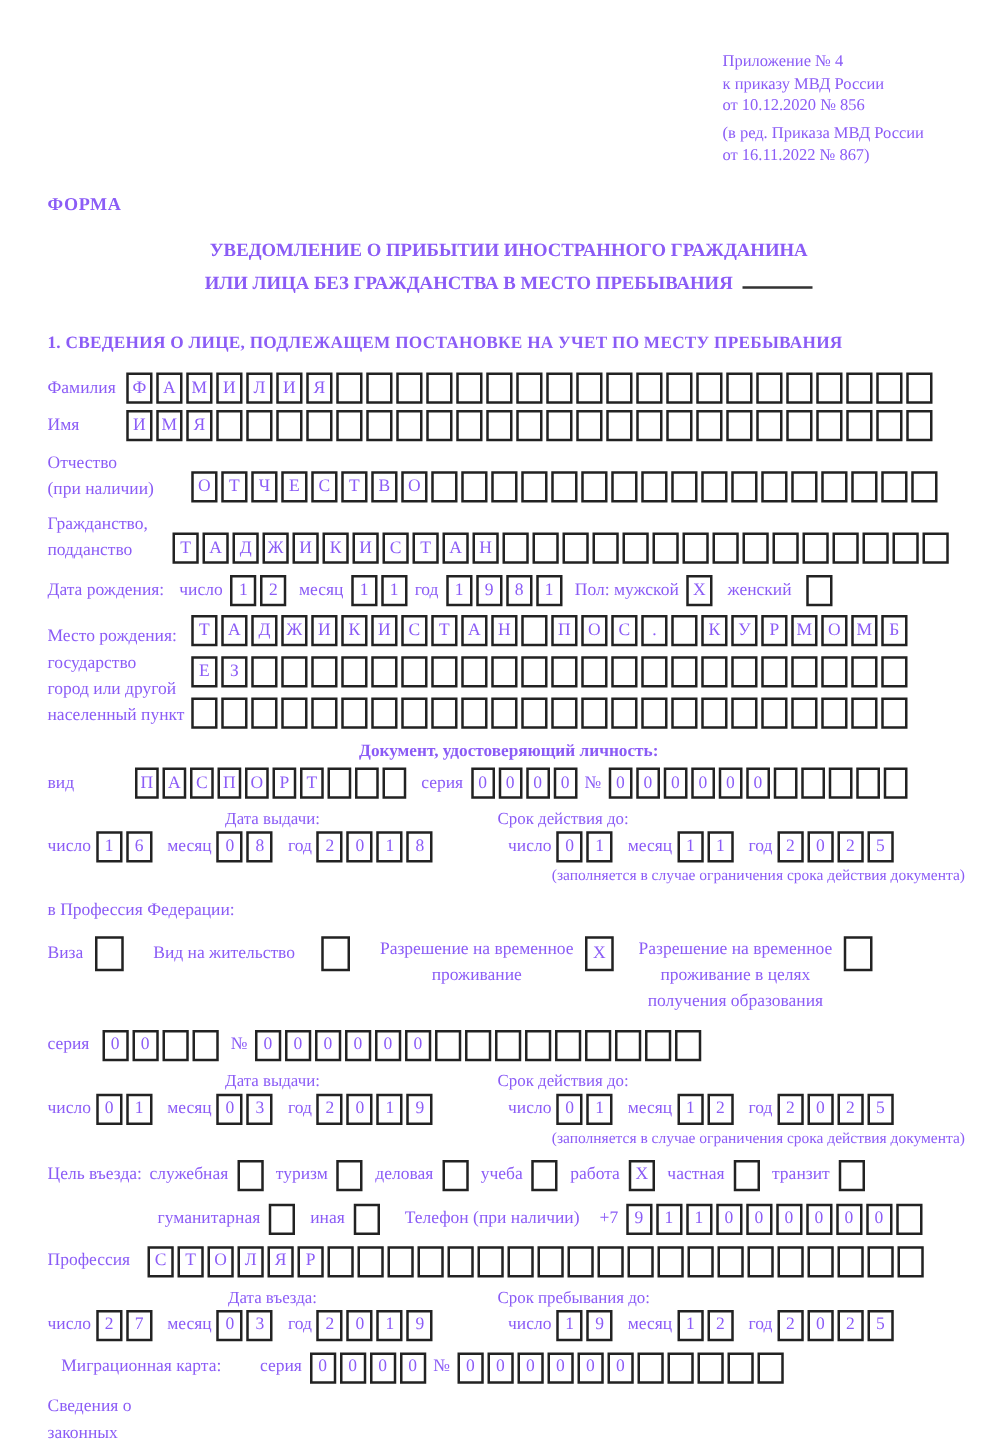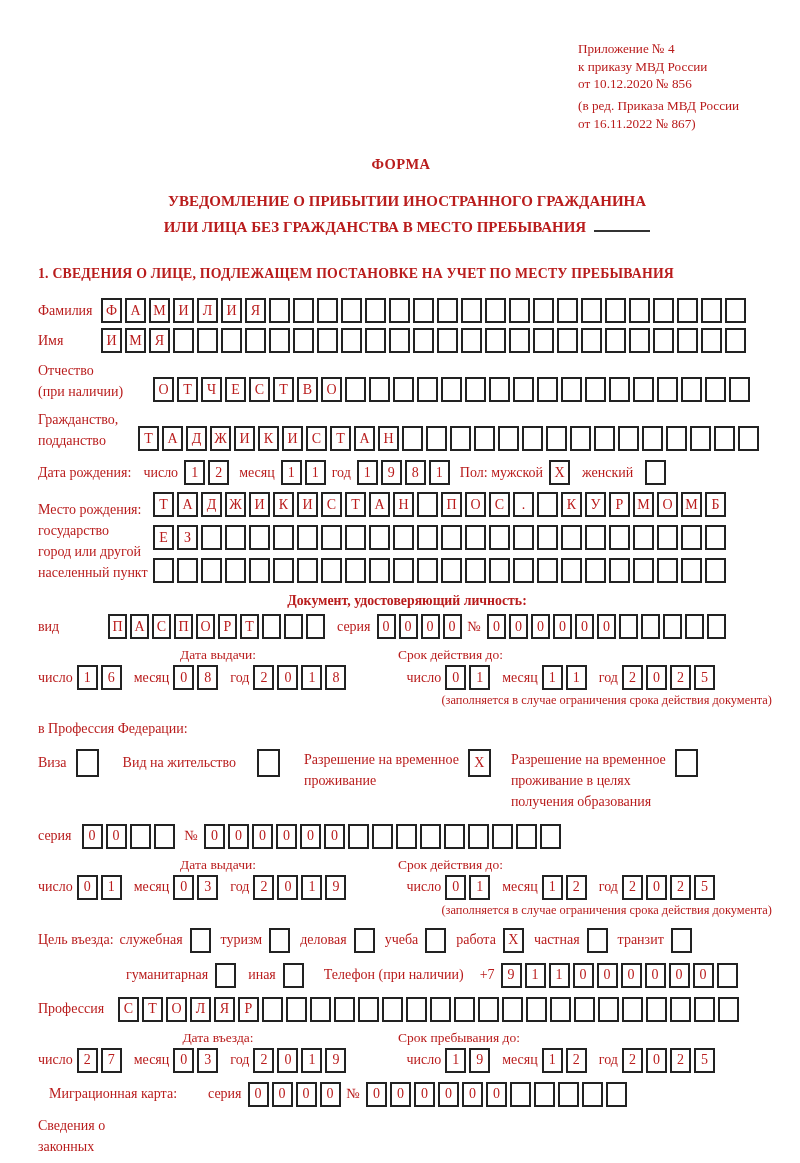--- a/index.html
+++ b/index.html
@@ -1,25 +1,25 @@
 <!DOCTYPE html>
 <html><head>
 <meta charset="utf-8">
 <style>
   html,body { margin:0; padding:0; background:#fff; }
   .page {
     width:800px; height:1163px; box-sizing:border-box;
     padding:40px 24px 20px 38px;
-    font-family:"Liberation Serif", serif; color:#b91c1c; font-size:14px;
+    font-family:"Liberation Serif", serif; color:#8b5cf6; font-size:14px;
     overflow:hidden; background:#fff;
   }
   .approval { margin-left:540px; font-size:13.2px; line-height:1.34; }
   .approval div { white-space:nowrap; }
   .approval .gap { margin-top:4px; }
-  .forma { text-align:center; font-weight:bold; font-size:14.5px; margin-top:24px; padding-right:12px; letter-spacing:.5px; }
+  .forma { text-align:left; font-weight:bold; font-size:14.5px; margin-top:24px; padding-right:12px; letter-spacing:.5px; }
   .title { text-align:center; font-weight:bold; font-size:15px; margin-top:16px; line-height:1.7; }
   .blank-line { display:inline-block; width:56px; border-bottom:2px solid #333; height:2px; margin-left:8px; }
   .sec-head { font-weight:bold; font-size:13.8px; margin-top:26px; letter-spacing:.2px; }
 
   .frow { display:flex; align-items:center; margin-top:5px; }
   .frow--top { align-items:flex-end; margin-top:7px; }
   .lbl { flex:0 0 auto; }
   .ml { white-space:pre-line; line-height:1.5; }
   .w63 { flex:0 0 63px; } .w100 { flex:0 0 100px; } .w115 { flex:0 0 115px; }
   .w70 { flex:0 0 70px; } .w80 { flex:0 0 80px; } .w95 { flex:0 0 95px; } .w150 { flex:0 0 150px; }
@@ -43,21 +43,21 @@
   .dg { display:flex; align-items:center; gap:4px; }
   .dg-r { margin-left:60px; }
   .dg .dlbl { margin-left:8px; }
   .note { font-size:12.4px; text-align:right; margin-top:3px; padding-right:4px; }
 
   .para { margin-top:10px; line-height:1.6; }
 
   .cbrow { display:flex; align-items:flex-start; margin-top:8px; }
   .cb { display:flex; align-items:flex-start; gap:9px; }
   .cb--inline { align-items:center; }
-  .cb .ml { }
+  .cb .ml { text-align:center; }
   .ml24 { margin-left:24px; } .ml20 { margin-left:20px; } .ml16 { margin-left:16px; }
   .ml10 { margin-left:10px; } .ml6 { margin-left:6px; } .ml12 { margin-left:12px; }
 
   .purp { display:flex; align-items:center; margin-top:10px; flex-wrap:nowrap; }
   .purp .cb { align-items:center; gap:7px; }
 </style>
 </head>
 <body>
 
 <div class="page">

